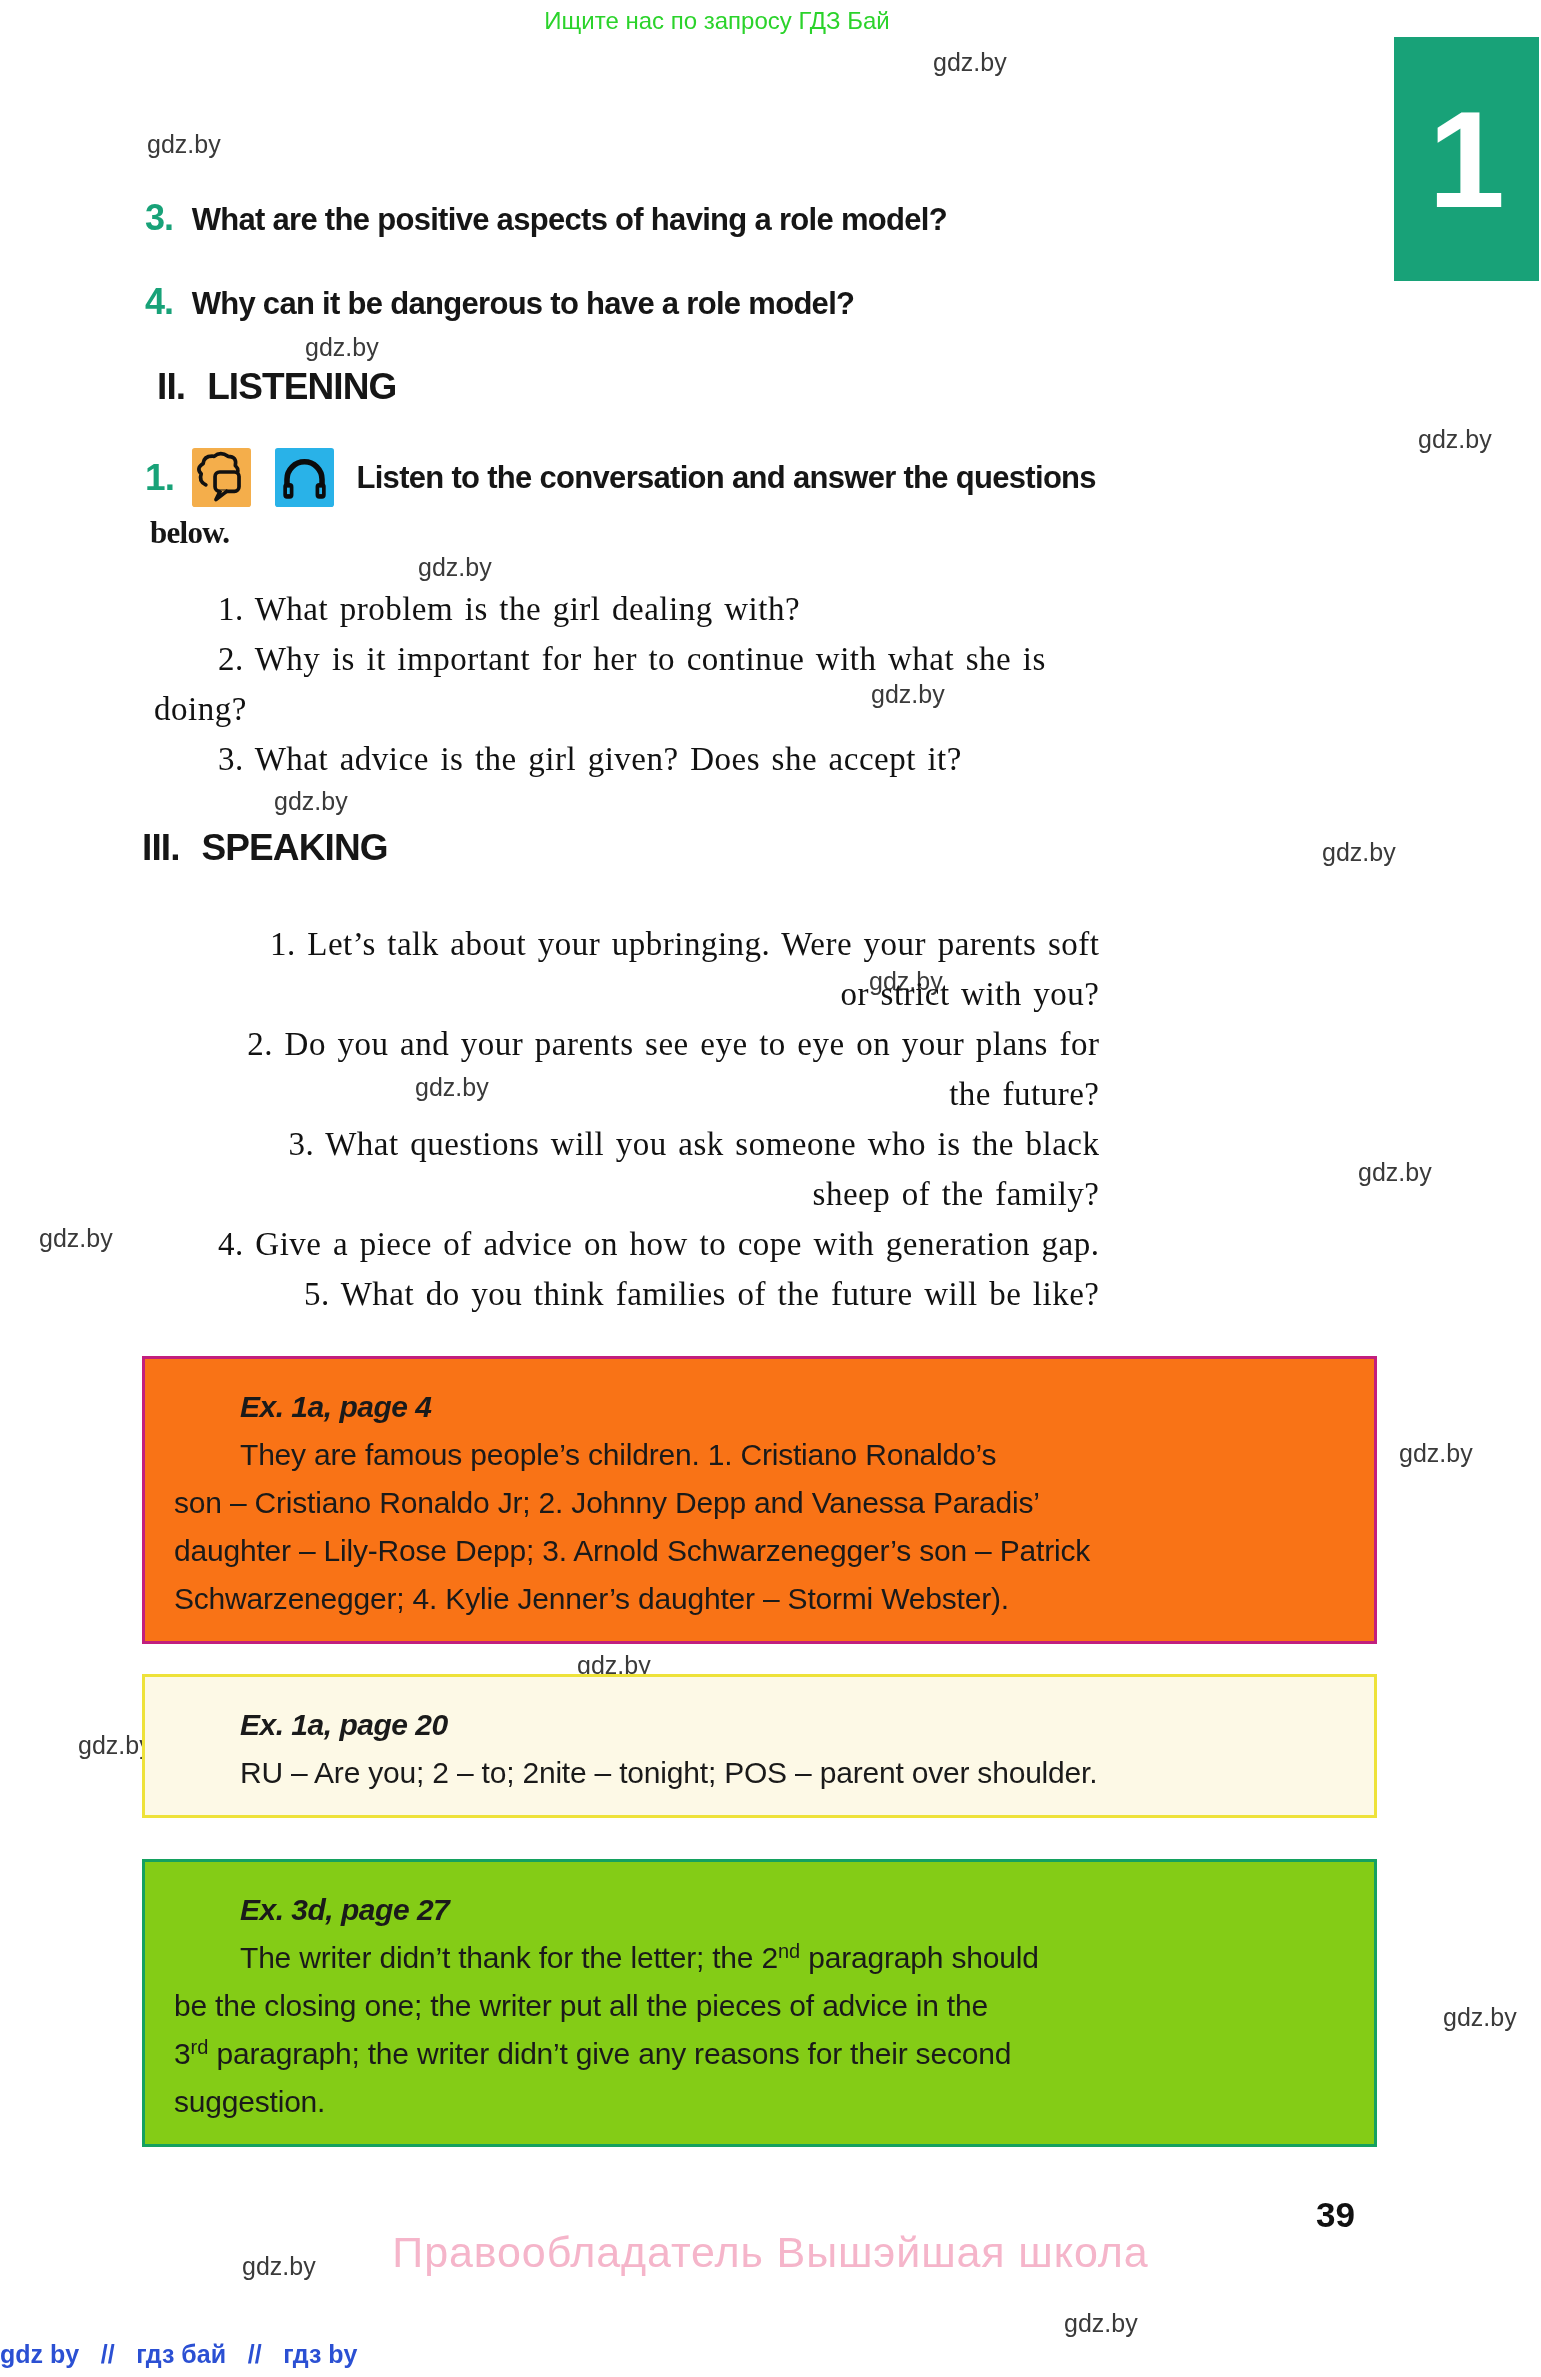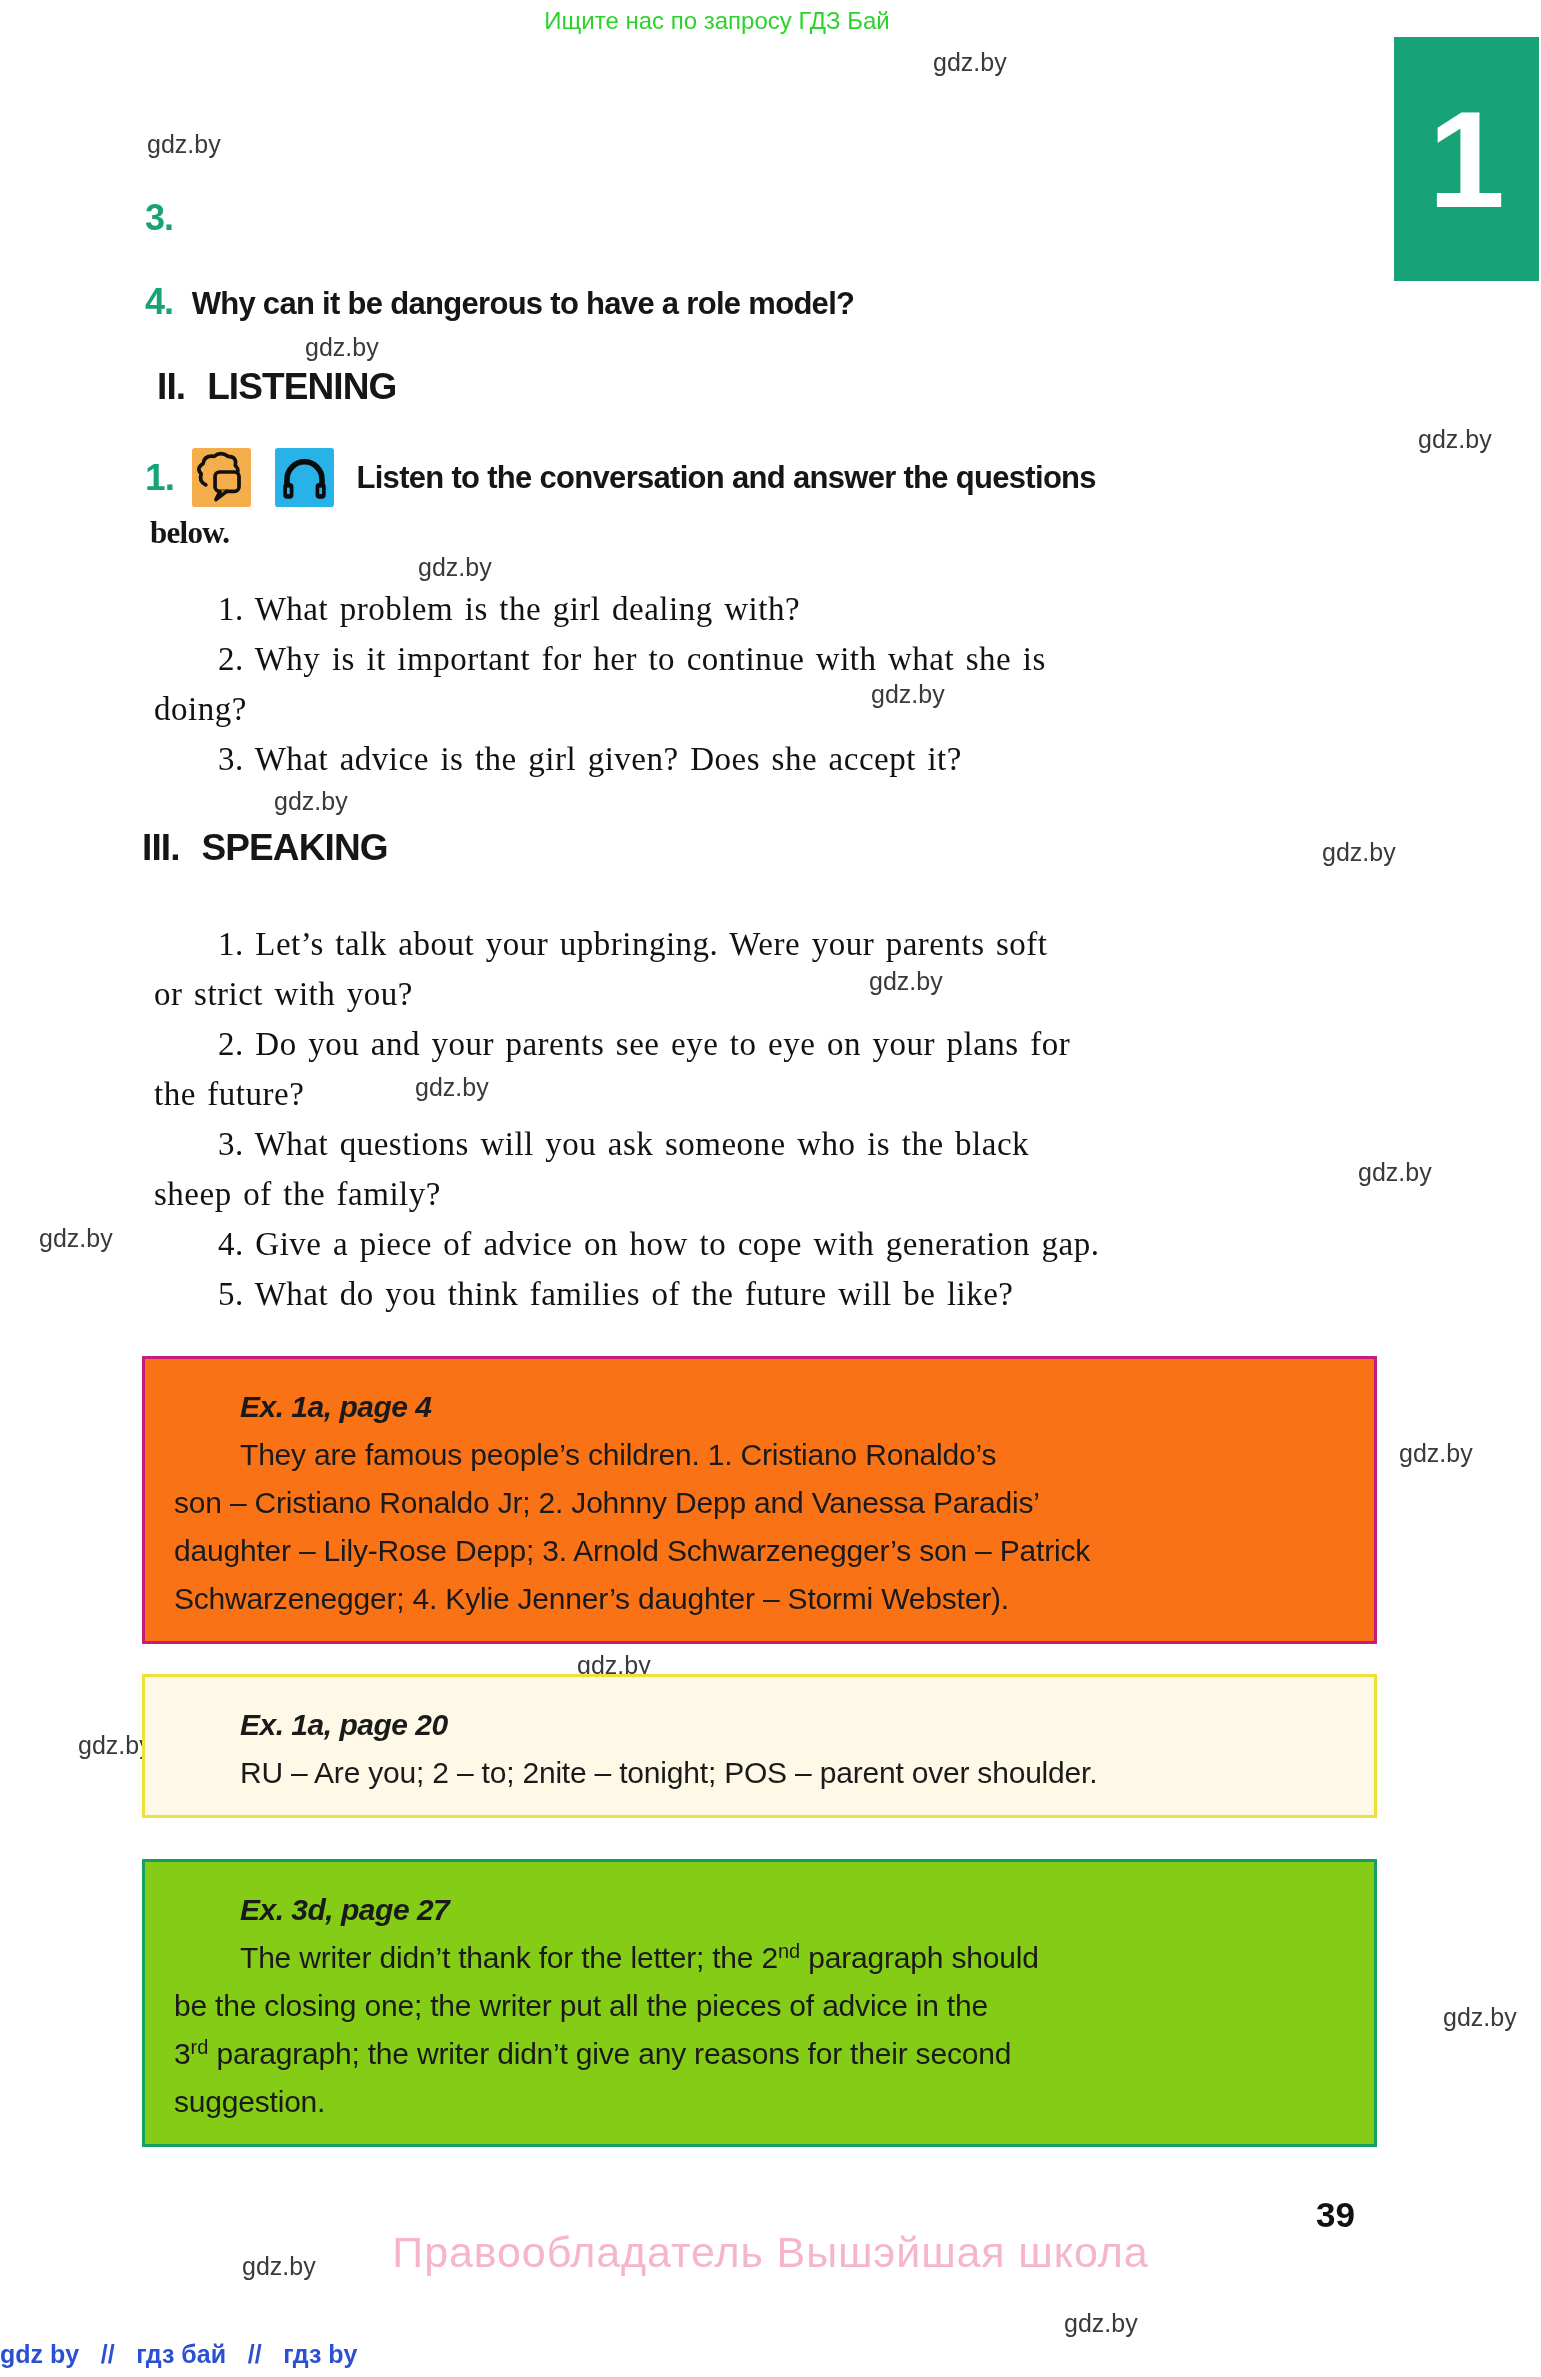--- a/index.html
+++ b/index.html
@@ -89,20 +89,21 @@
 <span class="wm" style="left:577px;top:1651px;">gdz.by</span>
 <span class="wm" style="left:78px;top:1731px;">gdz.by</span>
 <span class="wm" style="left:945px;top:1866px;">gdz.by</span>
 <span class="wm" style="left:1443px;top:2003px;">gdz.by</span>
 <span class="wm" style="left:441px;top:2075px;">gdz.by</span>
 <span class="wm" style="left:242px;top:2252px;">gdz.by</span>
 <span class="wm" style="left:1064px;top:2309px;">gdz.by</span>
 
 <div class="qrow" style="top:197px;">
   <span class="qnum">3.</span>
+  <span class="qtext">What are the positive aspects of having a role model?</span>
 </div>
 <div class="qrow" style="top:281px;">
   <span class="qnum">4.</span>
   <span class="qtext">Why can it be dangerous to have a role model?</span>
 </div>
 
 <div class="sechead" style="top:366px;margin-left:15px;">
   <span class="rom">II.</span>
   <span>LISTENING</span>
 </div>
@@ -134,21 +135,21 @@
   <div class="sline ind">2. Why is it important for her to continue with what she is</div>
   <div class="sline">doing?</div>
   <div class="sline ind">3. What advice is the girl given? Does she accept it?</div>
 </div>
 
 <div class="sechead" style="top:827px;">
   <span class="rom">III.</span>
   <span>SPEAKING</span>
 </div>
 
-<div class="slines" style="top:919px;">
+<div class="slines" style="top:919px;text-align:right;">
   <div class="sline ind">1. Let’s talk about your upbringing. Were your parents soft</div>
   <div class="sline">or strict with you?</div>
   <div class="sline ind">2. Do you and your parents see eye to eye on your plans for</div>
   <div class="sline">the future?</div>
   <div class="sline ind">3. What questions will you ask someone who is the black</div>
   <div class="sline">sheep of the family?</div>
   <div class="sline ind">4. Give a piece of advice on how to cope with generation gap.</div>
   <div class="sline ind">5. What do you think families of the future will be like?</div>
 </div>
 

